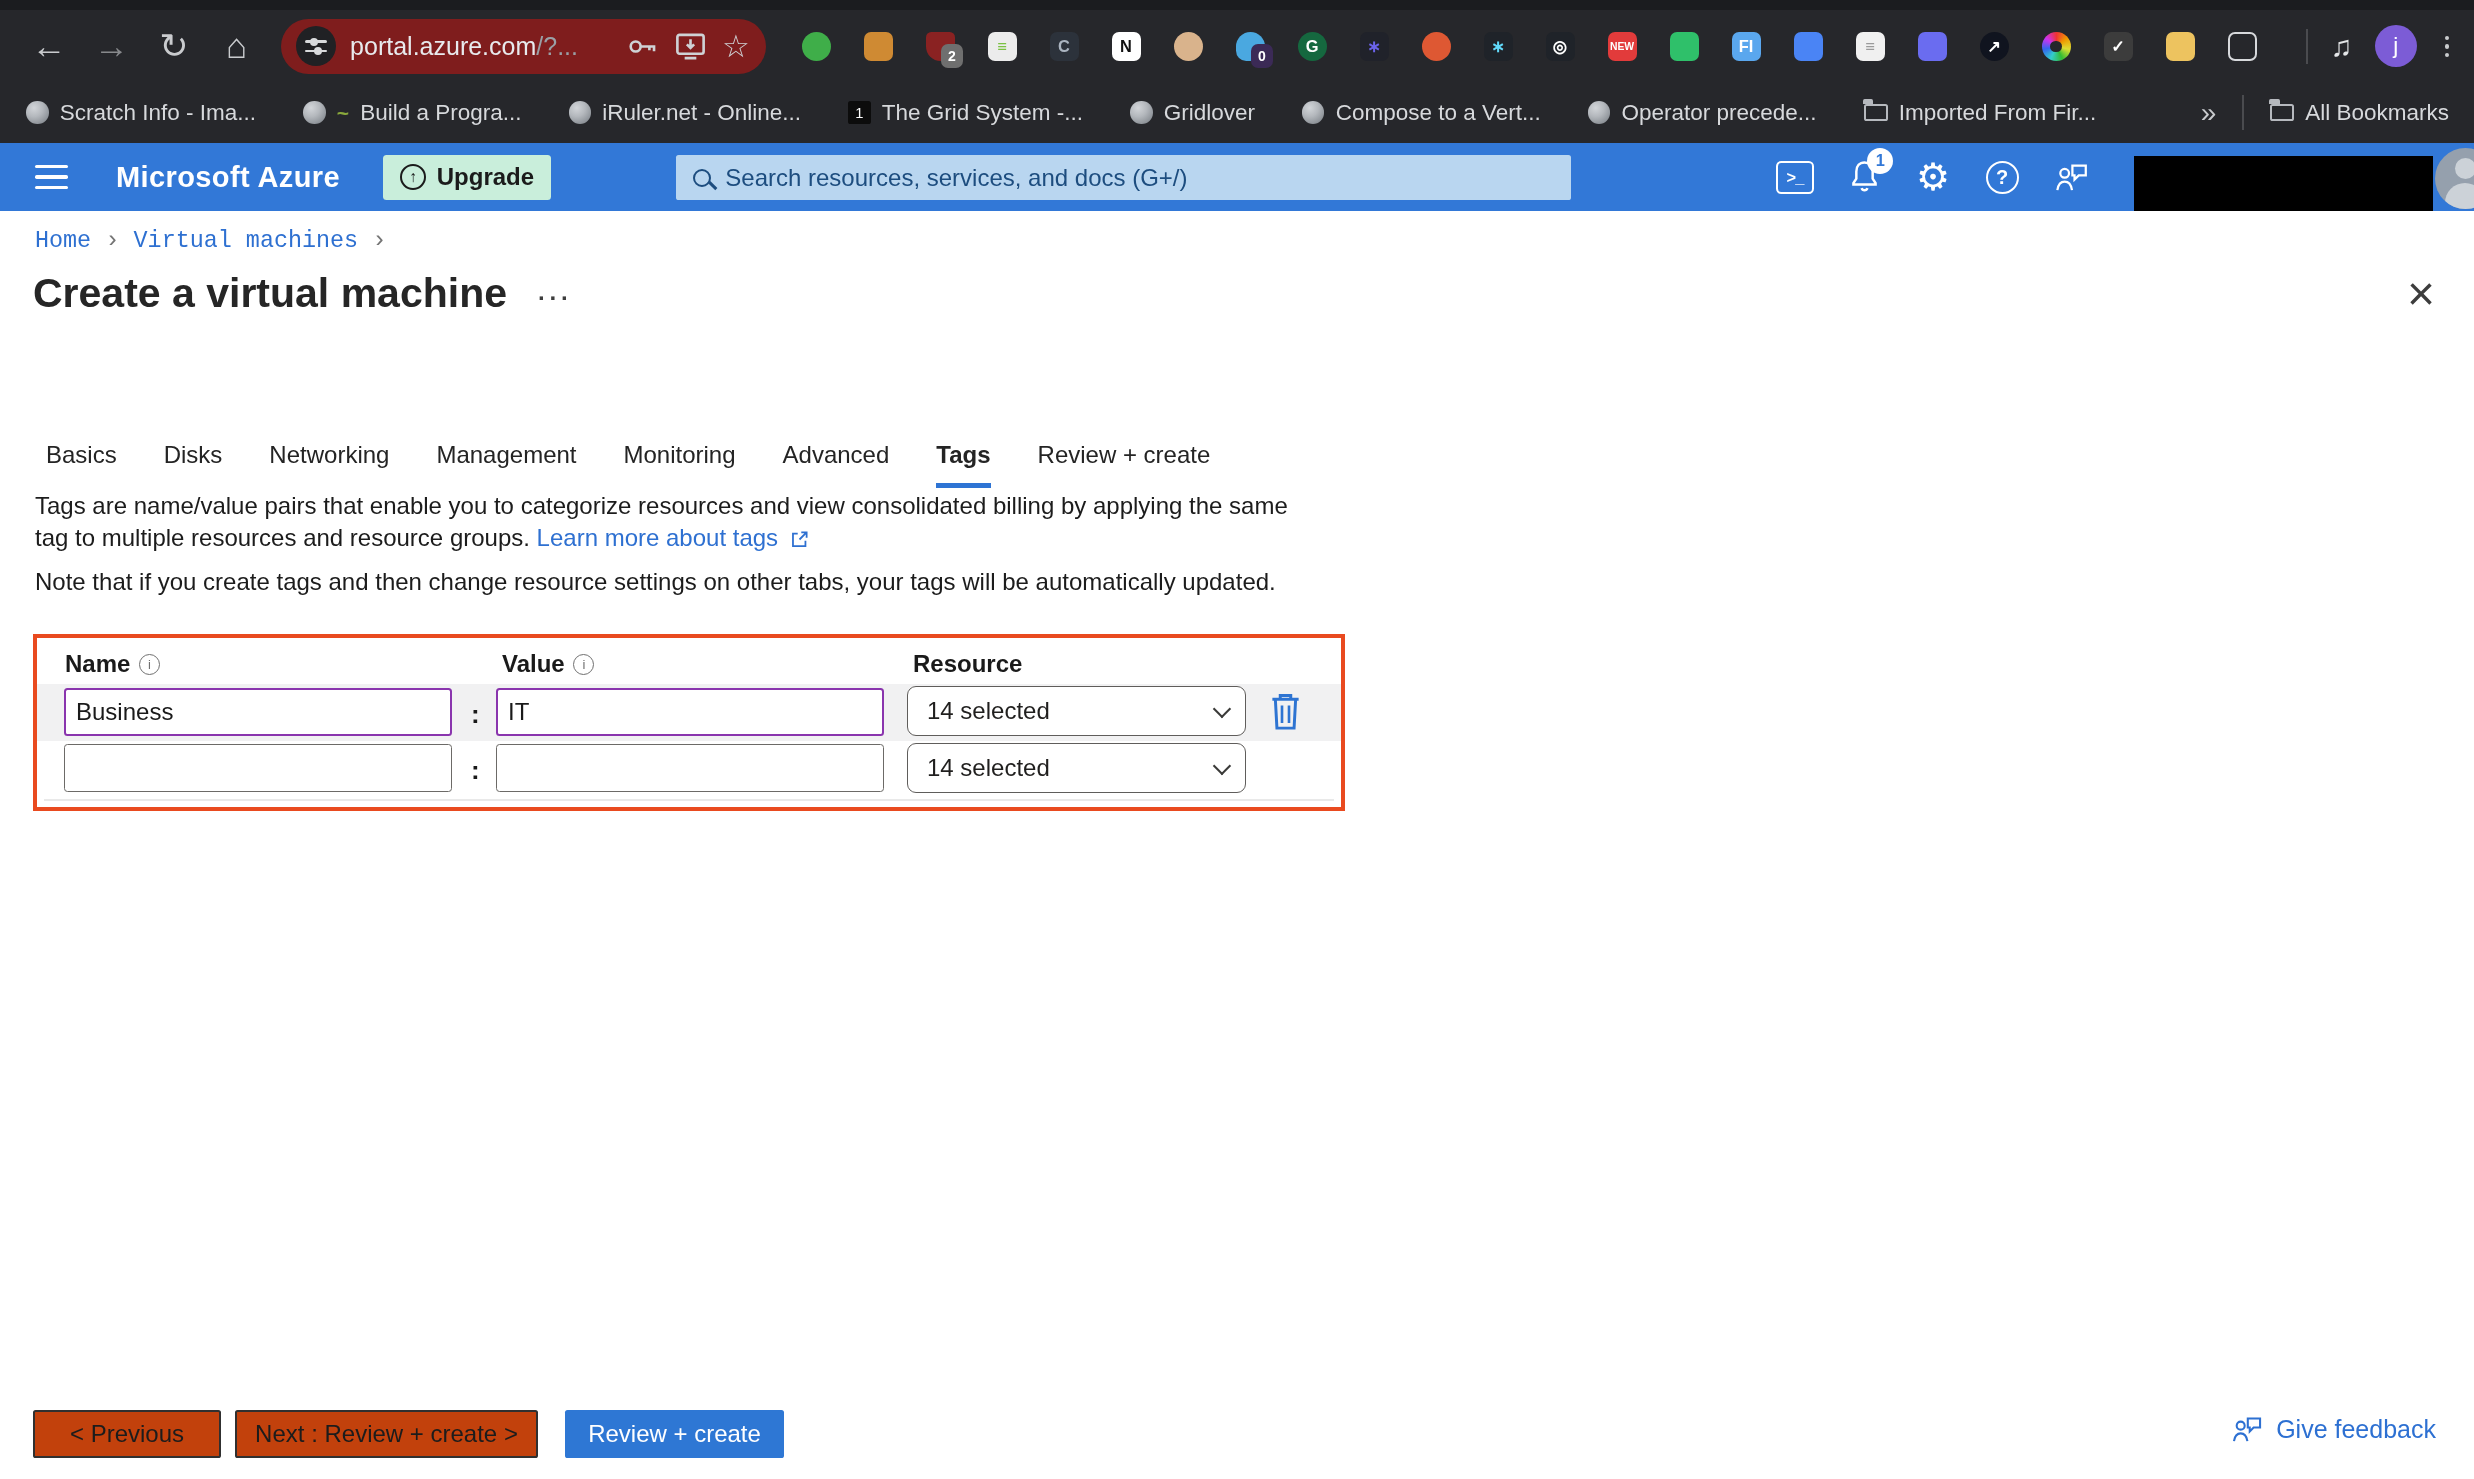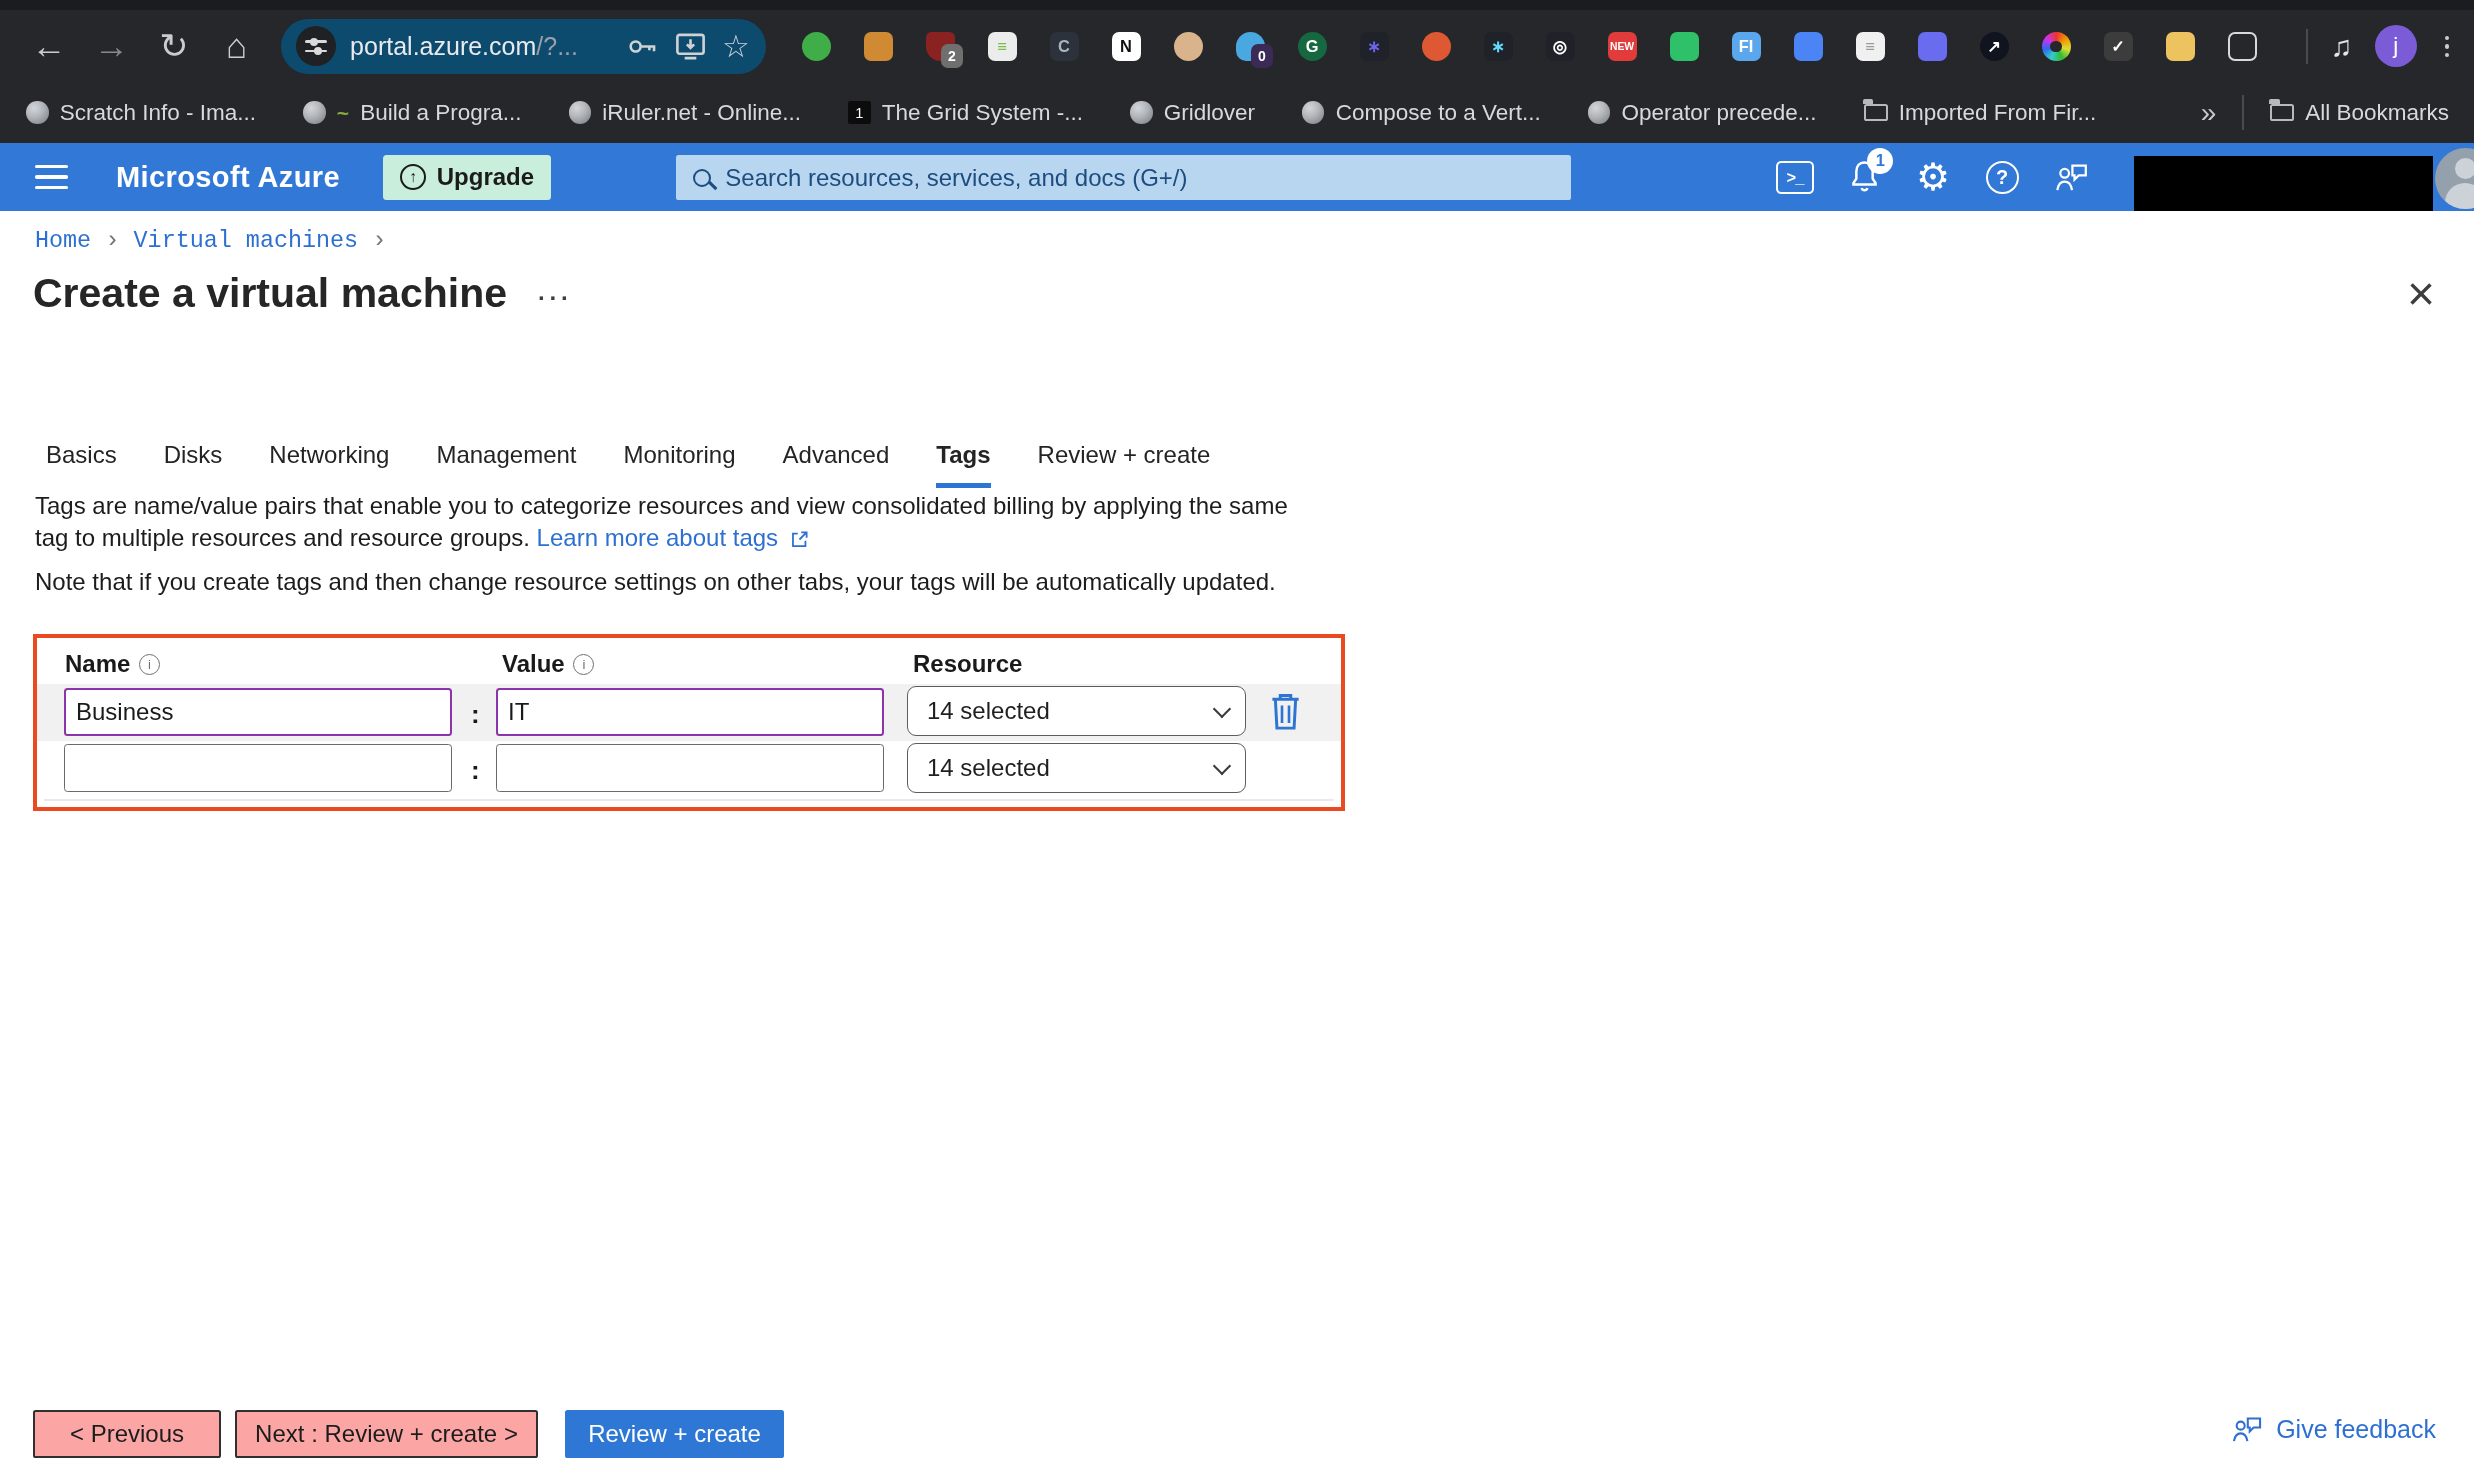--- a/index.html
+++ b/index.html
@@ -6,21 +6,21 @@
   html,body { width:2475px; height:1480px; overflow:hidden; background:#fff;
     font-family:"Liberation Sans", sans-serif; }
 
   
   #chrome { position:absolute; top:0; left:0; width:2475px; height:143px; background:#26272b; }
   #window-strip { position:absolute; top:0; left:0; right:0; height:10.4px; background:#1b1c1f; }
   #toolbar { position:absolute; top:10.4px; left:0; right:0; height:72px; display:flex; align-items:center; }
   .nav-btn { font-size:35px; color:#c9cbce; width:40px; text-align:center; flex:none; }
   .nav-btn.dim { color:#87898c; }
   #nav-cluster { display:flex; gap:22.5px; margin-left:29px; align-items:center; }
-  #addr-pill { margin-left:24px; width:485px; height:55px; border-radius:28px; background:#0c4a6e;
+  #addr-pill { margin-left:24px; width:485px; height:55px; border-radius:28px; background:#7f1d1d;
     display:flex; align-items:center; padding:0 15.6px; gap:14px; flex:none; }
   .tune { width:40px; height:40px; border-radius:50%; background:#202124; display:flex;
     flex-direction:column; justify-content:center; gap:7px; padding:0 8.7px; flex:none; }
   .tune i { display:block; height:2.6px; background:#d8dadc; border-radius:2.6px; position:relative; }
   .tune i::after { content:""; position:absolute; width:7.8px; height:7.8px; border-radius:50%; background:#d8dadc; top:-2.6px; }
   .tune i:first-child::after { left:5.2px; }
   .tune i:last-child::after { right:5.2px; }
   #url { font-size:25px; color:#e8eaed; white-space:nowrap; }
   #url .path { color:#9aa0a6; }
   #addr-pill svg { flex:none; }
@@ -126,21 +126,21 @@
   .tag-input.focused { border:2.6px solid #8a35ae; }
   .tag-input.plain { border:1.7px solid #6c6a67; }
   .colon { position:absolute; font-size:26px; color:#1a1a1a; font-weight:bold; }
   .tag-select { position:absolute; width:339px; height:50px; border:1.7px solid #5f5d5b; border-radius:9px;
     background:#fff; display:flex; align-items:center; padding:0 19px; font-size:24px; color:#201f1e; }
   .chev { width:13px; height:13px; border-right:2.6px solid #3a3a38; border-bottom:2.6px solid #3a3a38;
     transform:rotate(45deg) translateY(-3.5px); margin-left:auto; }
   #row-divider { position:absolute; left:7px; right:7px; top:161px; height:1.7px; background:#e9e9e9; }
 
   
-  .fbtn { position:absolute; top:1410px; height:48px; background:#fca5a5; border:2.2px solid #303030;
+  .fbtn { position:absolute; top:1410px; height:48px; background:#c2410c; border:2.2px solid #303030;
     border-radius:2.6px; font-size:24px; color:#1c1c1c; display:flex; align-items:center; justify-content:center; }
   #btn-prev { left:33px; width:188px; }
   #btn-next { left:235px; width:303px; }
   #btn-review { left:565px; width:219px; background:#2e77d4; border:none; color:#fff; }
   #feedback { position:absolute; right:38px; top:1414px; display:flex; gap:12px; align-items:center;
     color:#2d70d2; font-size:25px; }
 </style>
 </head>
 <body>
 

